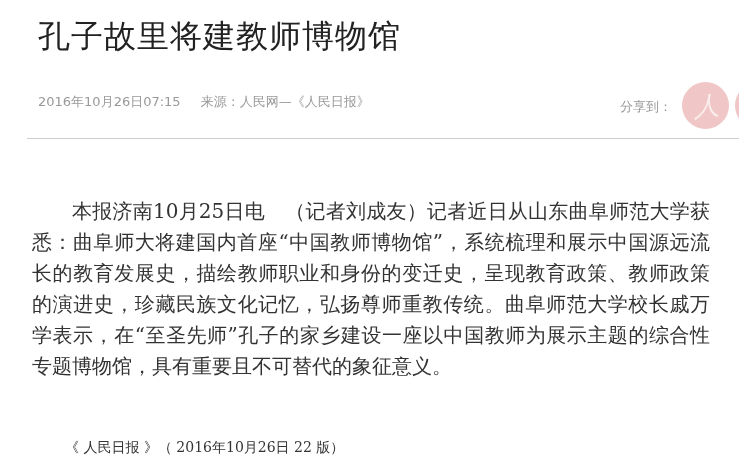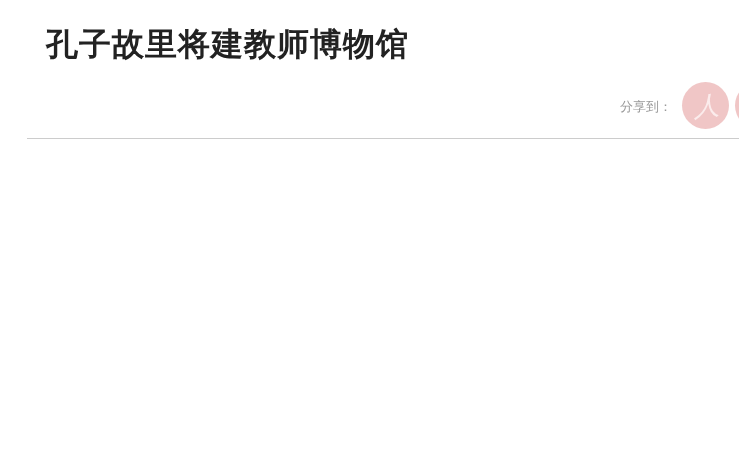--- a/index.html
+++ b/index.html
@@ -8,24 +8,24 @@
     width: 739px;
     height: 464px;
     background: #ffffff;
     overflow: hidden;
     font-family: "DejaVu Sans", sans-serif;
   }
   .article-title {
     position: absolute;
     left: 38px;
     top: 17px;
-    margin: 8px;
+    margin: 0;
     font-size: 32px;
     line-height: 38px;
-    font-weight: bold;
+    font-weight: normal;
     letter-spacing: 1px;
     color: #222222;
     font-family: "DejaVu Sans", sans-serif;
     white-space: nowrap;
   }
   .meta-row {
     position: absolute;
     left: 38px;
     top: 93px;
     font-size: 13px;
@@ -98,26 +98,31 @@
     font-family: "DejaVu Serif", serif;
   }
 </style>
 </head>
 <body>
 
 <div class="page">
 
   <h1 class="article-title">孔子故里将建教师博物馆</h1>
 
+  <div class="meta-row">
+    <span>2016年10月26日07:15</span><span class="source"><span>来源：</span><span>人民网—《人民日报》</span></span>
+  </div>
 
   <span class="share-label">分享到：</span>
 
   <div class="share-circle first">
     <span class="glyph">人</span>
   </div>
 
   <div class="share-circle partial"></div>
 
   <hr class="divider">
 
+  <p class="article-body">本报济南10月25日电　（记者刘成友）记者近日从山东曲阜师范大学获悉：曲阜师大将建国内首座“中国教师博物馆”，系统梳理和展示中国源远流长的教育发展史，描绘教师职业和身份的变迁史，呈现教育政策、教师政策的演进史，珍藏民族文化记忆，弘扬尊师重教传统。曲阜师范大学校长戚万学表示，在“至圣先师”孔子的家乡建设一座以中国教师为展示主题的综合性专题博物馆，具有重要且不可替代的象征意义。</p>
 
+  <p class="article-footnote">《 人民日报 》（ 2016年10月26日 22 版）</p>
 
 </div>
 
 </body></html>

